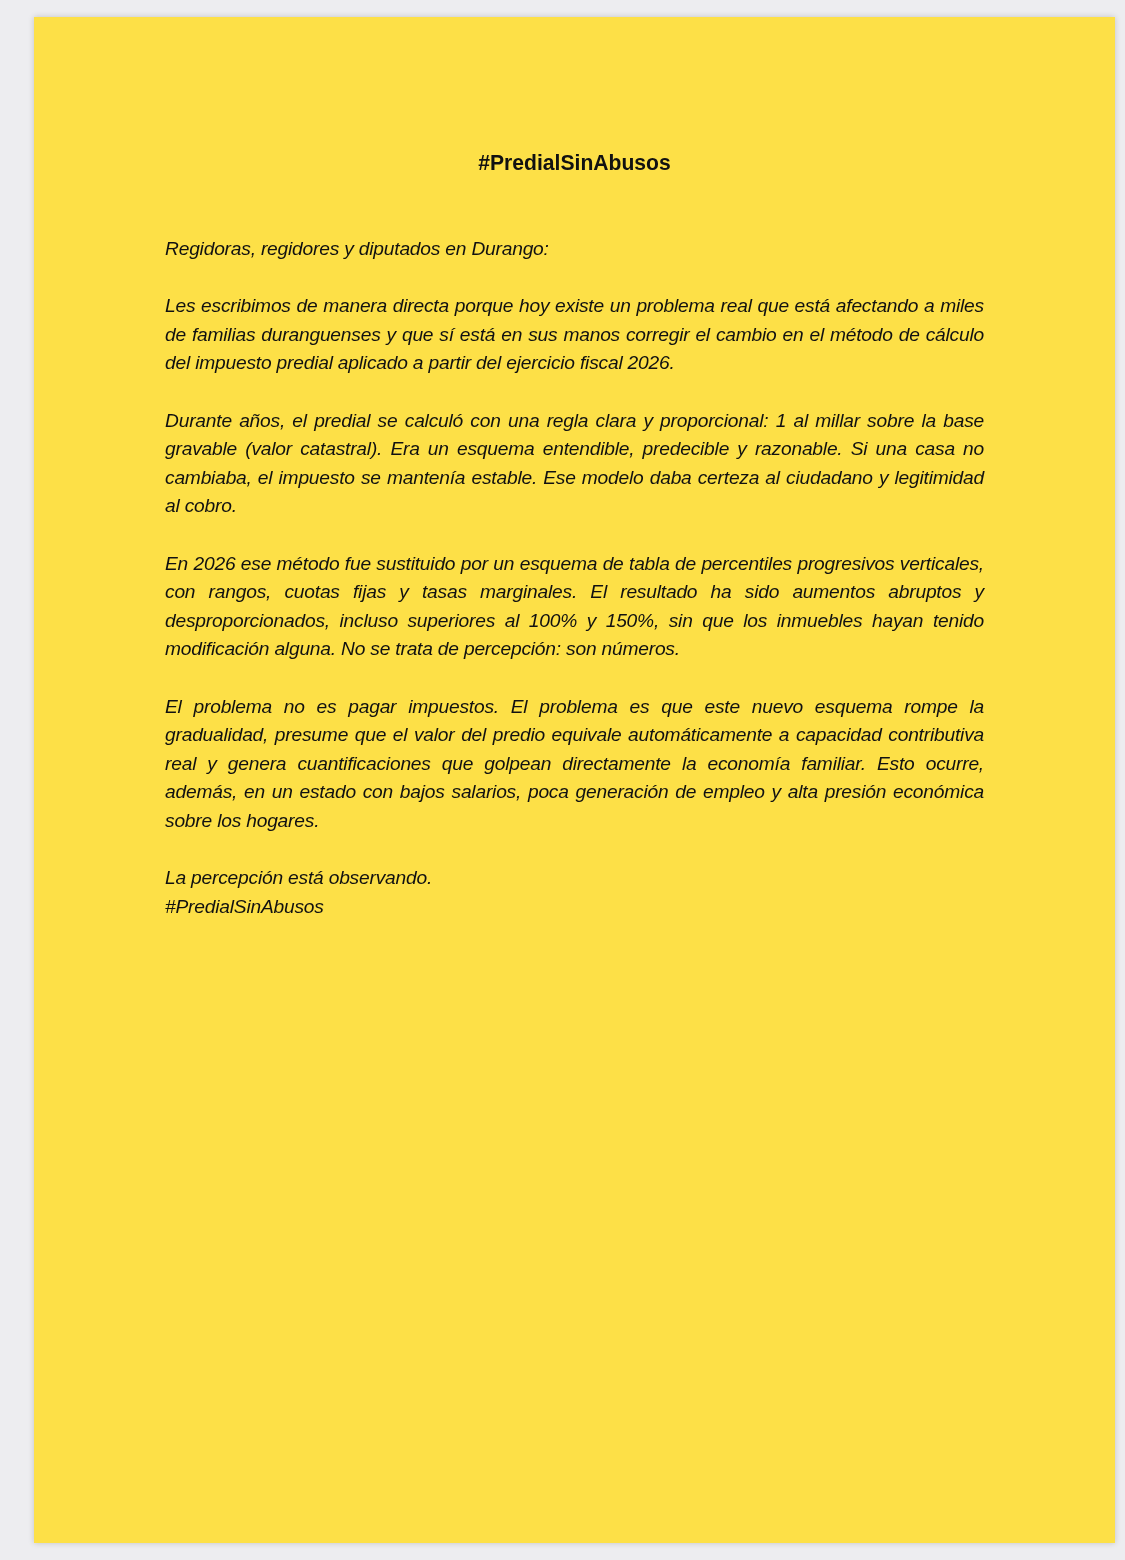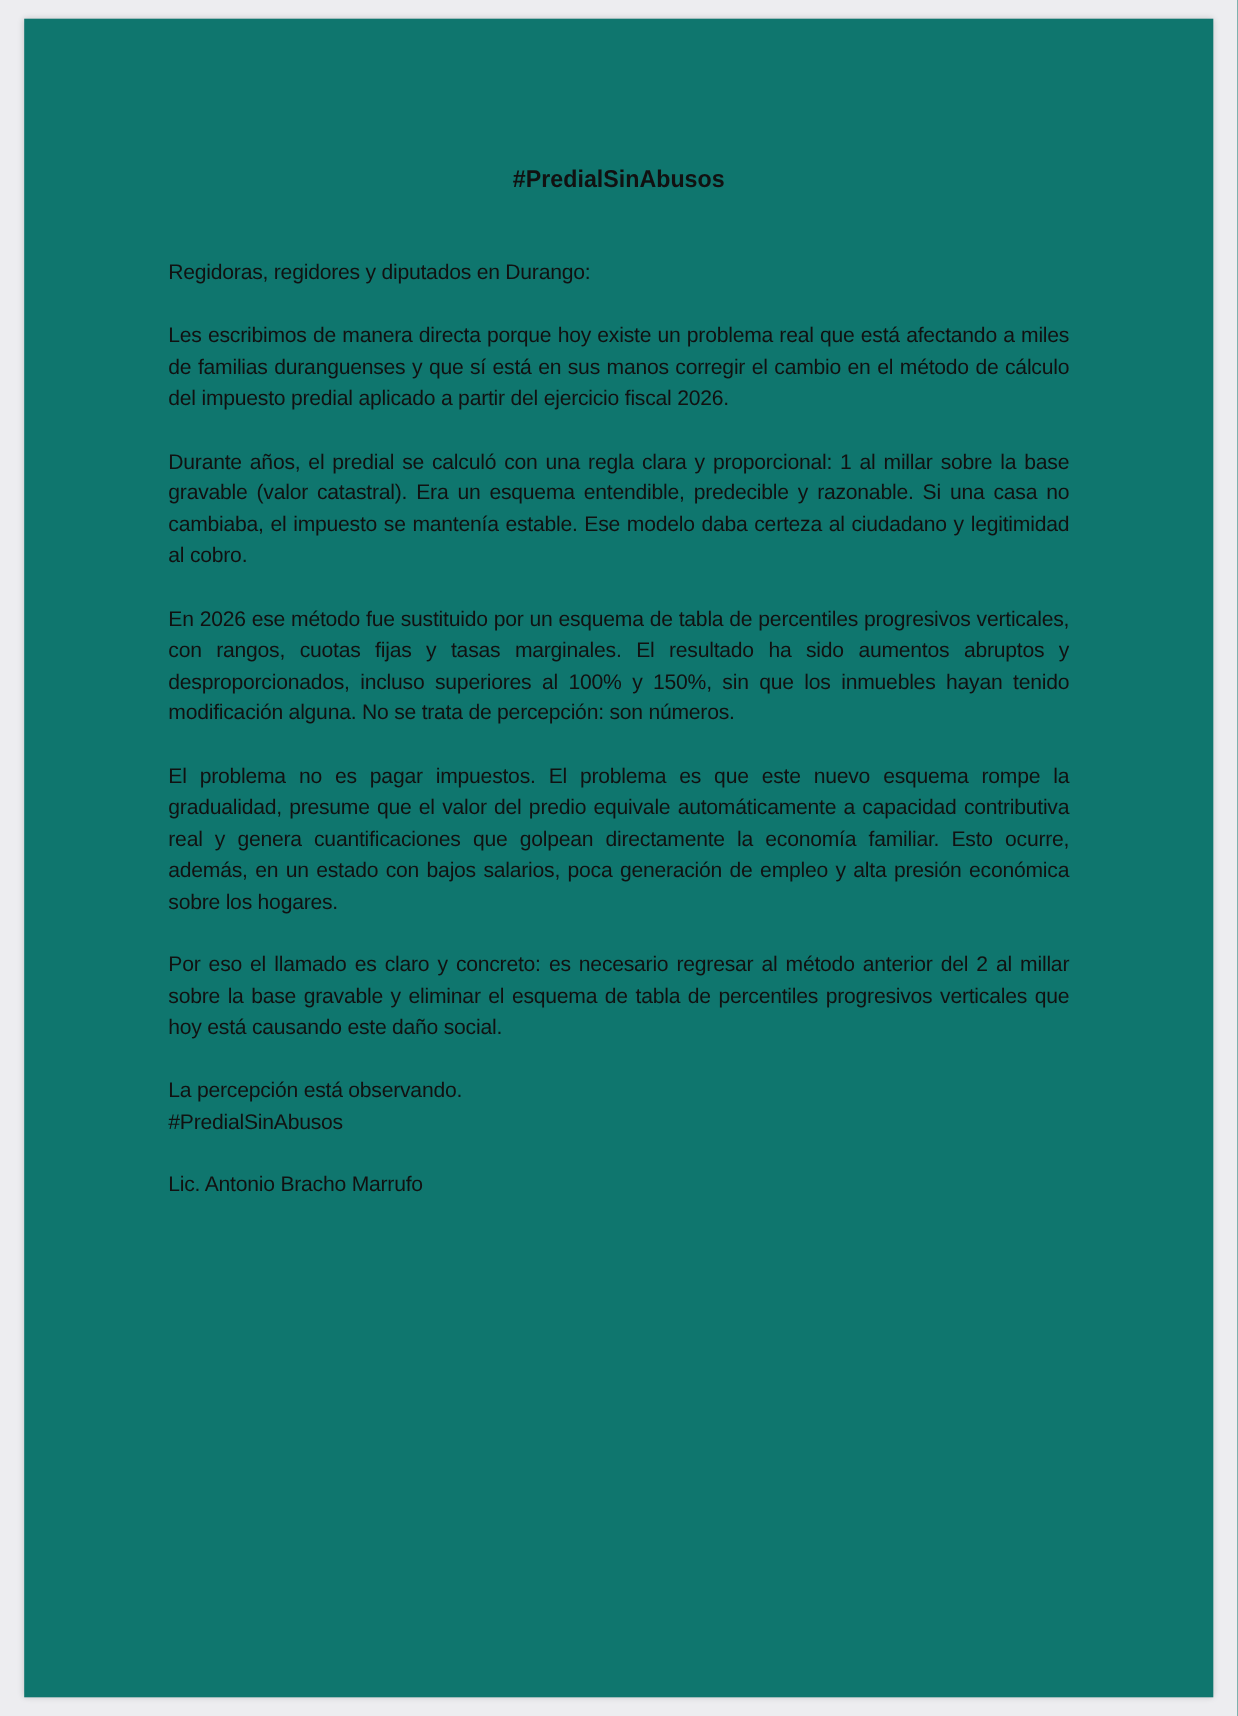--- a/index.html
+++ b/index.html
@@ -5,23 +5,23 @@
   html, body { margin: 0; padding: 0; }
   body {
     width: 1125px; height: 1560px;
     background: #ededf0;
     position: relative;
     overflow: hidden;
     font-family: "Liberation Sans", sans-serif;
   }
   .page {
     position: absolute;
-    left: 22px; top: 17px;
+    left: 34px; top: 17px;
     width: 1081px; height: 1526px;
-    background: #0f766e;
+    background: #fde047;
     box-shadow: 0 0 6px rgba(0,0,0,0.18);
   }
   .content {
     position: absolute;
     left: 131px; top: 0;
     width: 819px;
     color: #111;
   }
   .title {
     position: absolute;
@@ -35,38 +35,37 @@
   .body-text {
     position: absolute;
     top: 218px; left: 0; width: 819px;
     font-size: 19.2px;
     line-height: 28.6px;
     letter-spacing: -0.2px;
   }
   .para {
     margin: 0 0 28.6px 0;
     text-align: justify;
+    font-style: italic;
   }
   .para.left { text-align: left; }
   .line { display: block; }
 </style>
 </head>
 <body>
 
 <div class="page">
   <div class="content">
     <div class="title">#PredialSinAbusos</div>
 
     <div class="body-text">
       <p class="para left">Regidoras, regidores y diputados en Durango:</p>
       <p class="para">Les escribimos de manera directa porque hoy existe un problema real que está afectando a miles de familias duranguenses y que sí está en sus manos corregir el cambio en el método de cálculo del impuesto predial aplicado a partir del ejercicio fiscal 2026.</p>
       <p class="para">Durante años, el predial se calculó con una regla clara y proporcional: 1 al millar sobre la base gravable (valor catastral). Era un esquema entendible, predecible y razonable. Si una casa no cambiaba, el impuesto se mantenía estable. Ese modelo daba certeza al ciudadano y legitimidad al cobro.</p>
       <p class="para">En 2026 ese método fue sustituido por un esquema de tabla de percentiles progresivos verticales, con rangos, cuotas fijas y tasas marginales. El resultado ha sido aumentos abruptos y desproporcionados, incluso superiores al 100% y 150%, sin que los inmuebles hayan tenido modificación alguna. No se trata de percepción: son números.</p>
       <p class="para">El problema no es pagar impuestos. El problema es que este nuevo esquema rompe la gradualidad, presume que el valor del predio equivale automáticamente a capacidad contributiva real y genera cuantificaciones que golpean directamente la economía familiar. Esto ocurre, además, en un estado con bajos salarios, poca generación de empleo y alta presión económica sobre los hogares.</p>
-      <p class="para">Por eso el llamado es claro y concreto: es necesario regresar al método anterior del 2 al millar sobre la base gravable y eliminar el esquema de tabla de percentiles progresivos verticales que hoy está causando este daño social.</p>
       <p class="para left">
         <span class="line">La percepción está observando.</span>
         <span class="line">#PredialSinAbusos</span>
       </p>
-      <p class="para left">Lic. Antonio Bracho Marrufo</p>
     </div>
   </div>
 </div>
 
 </body></html>

